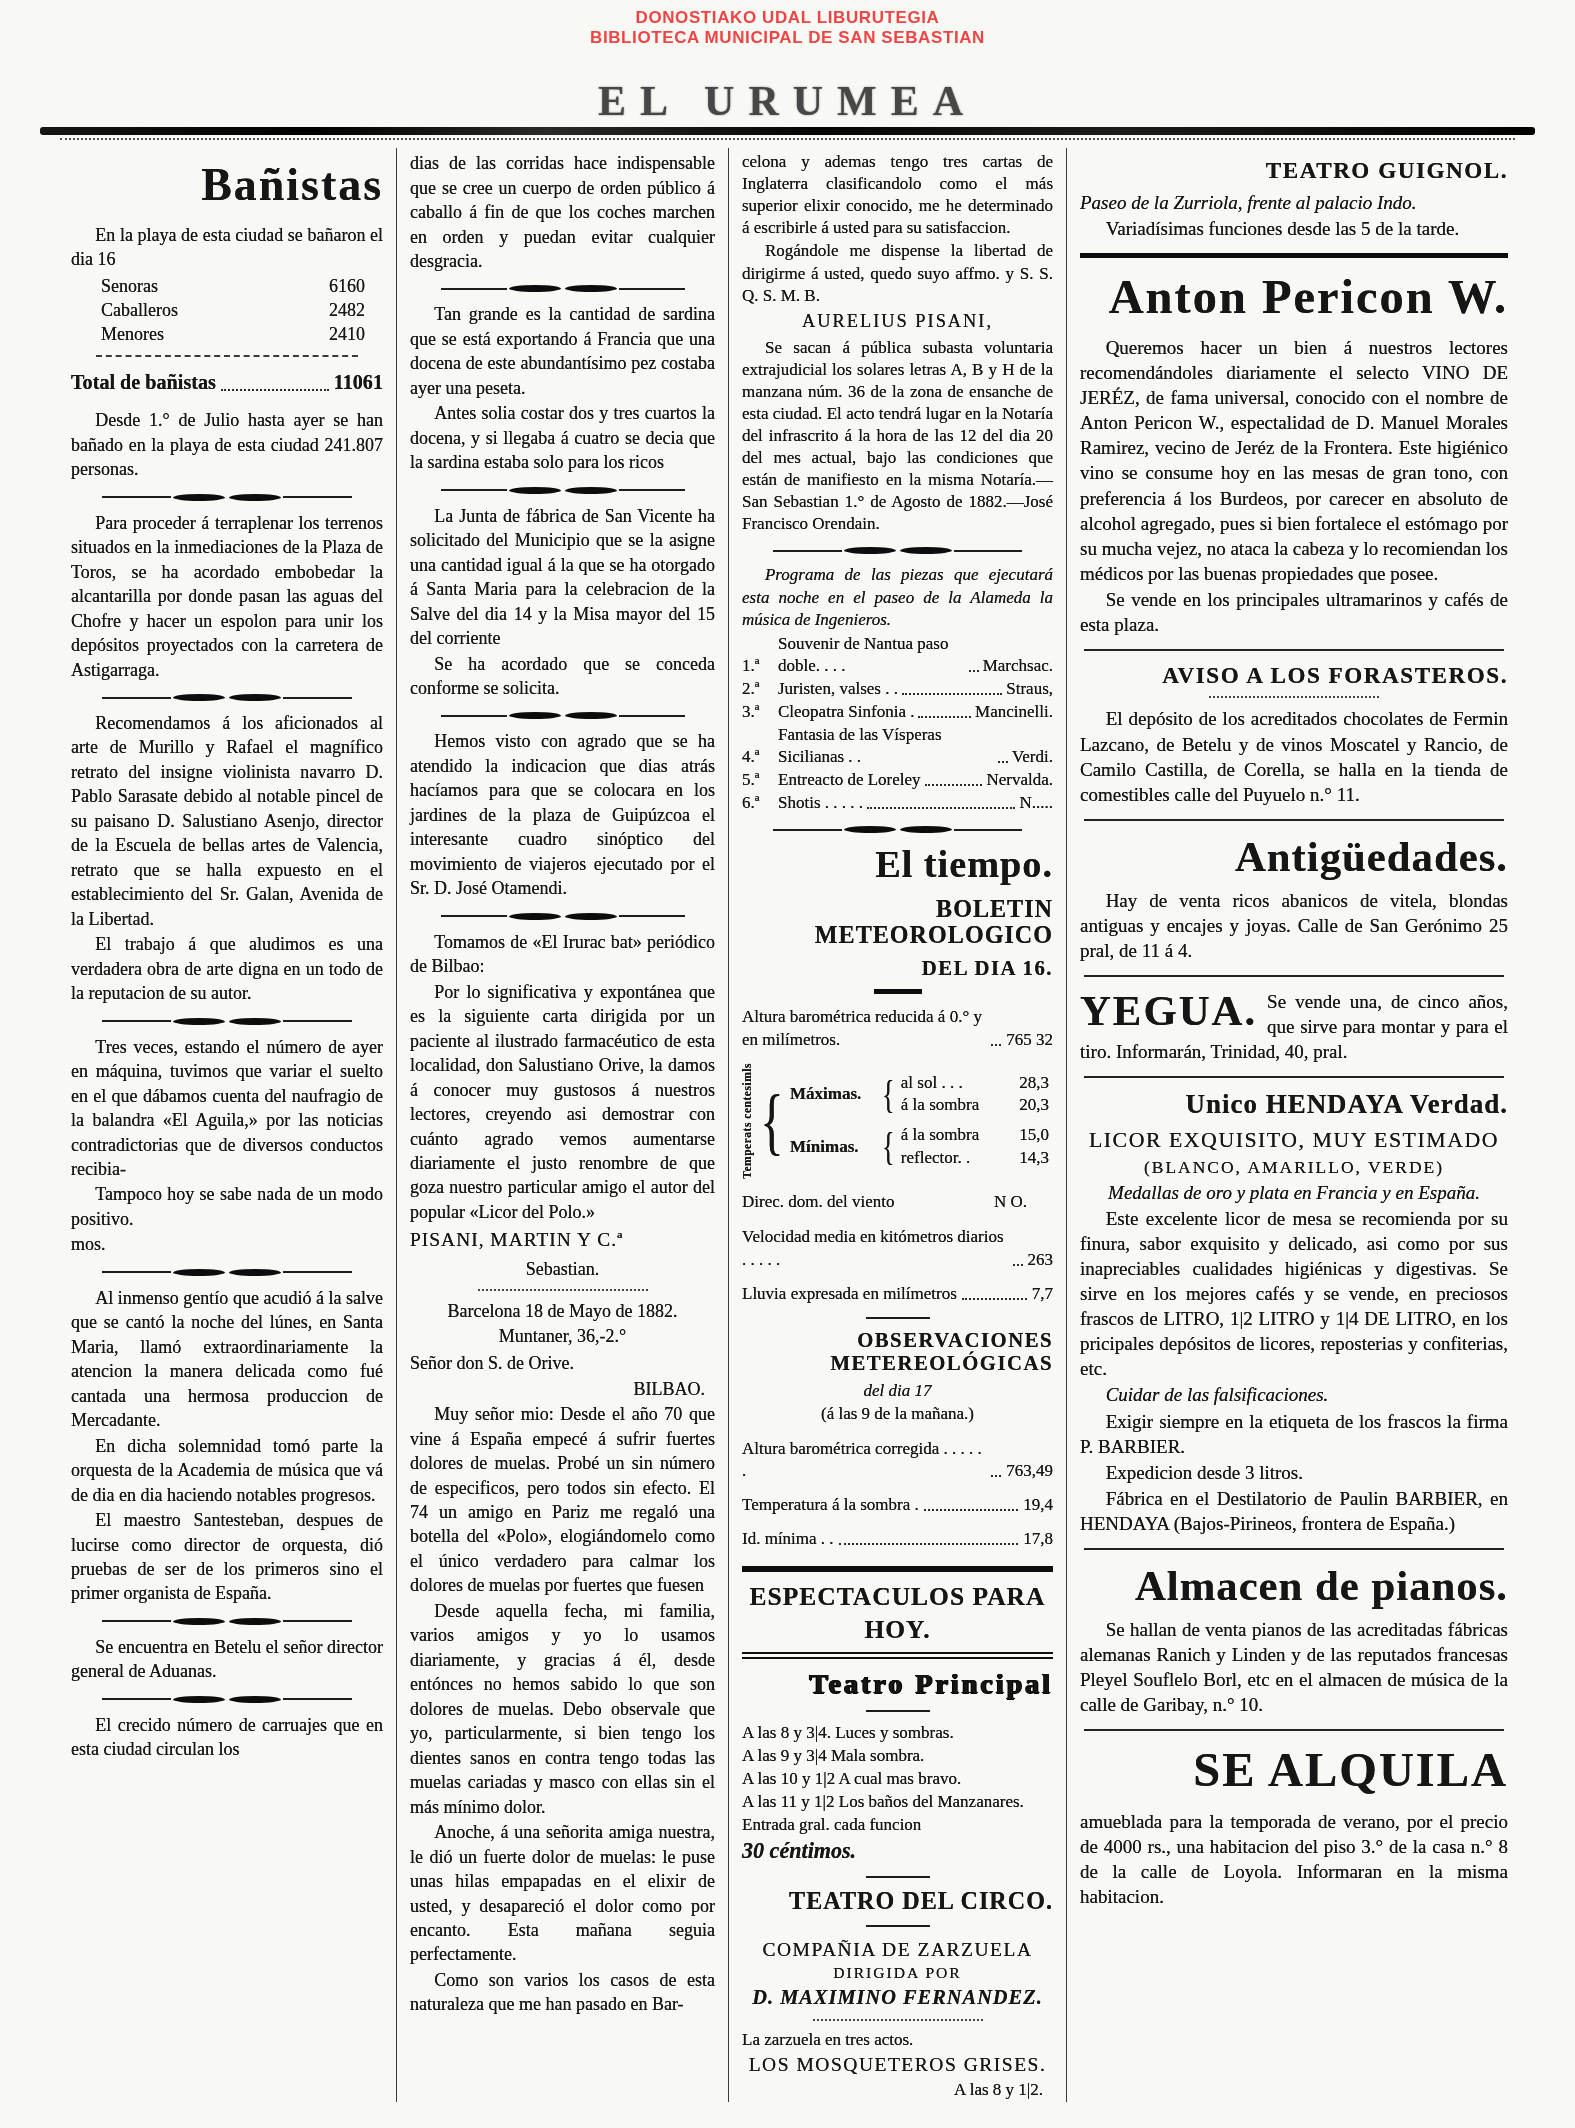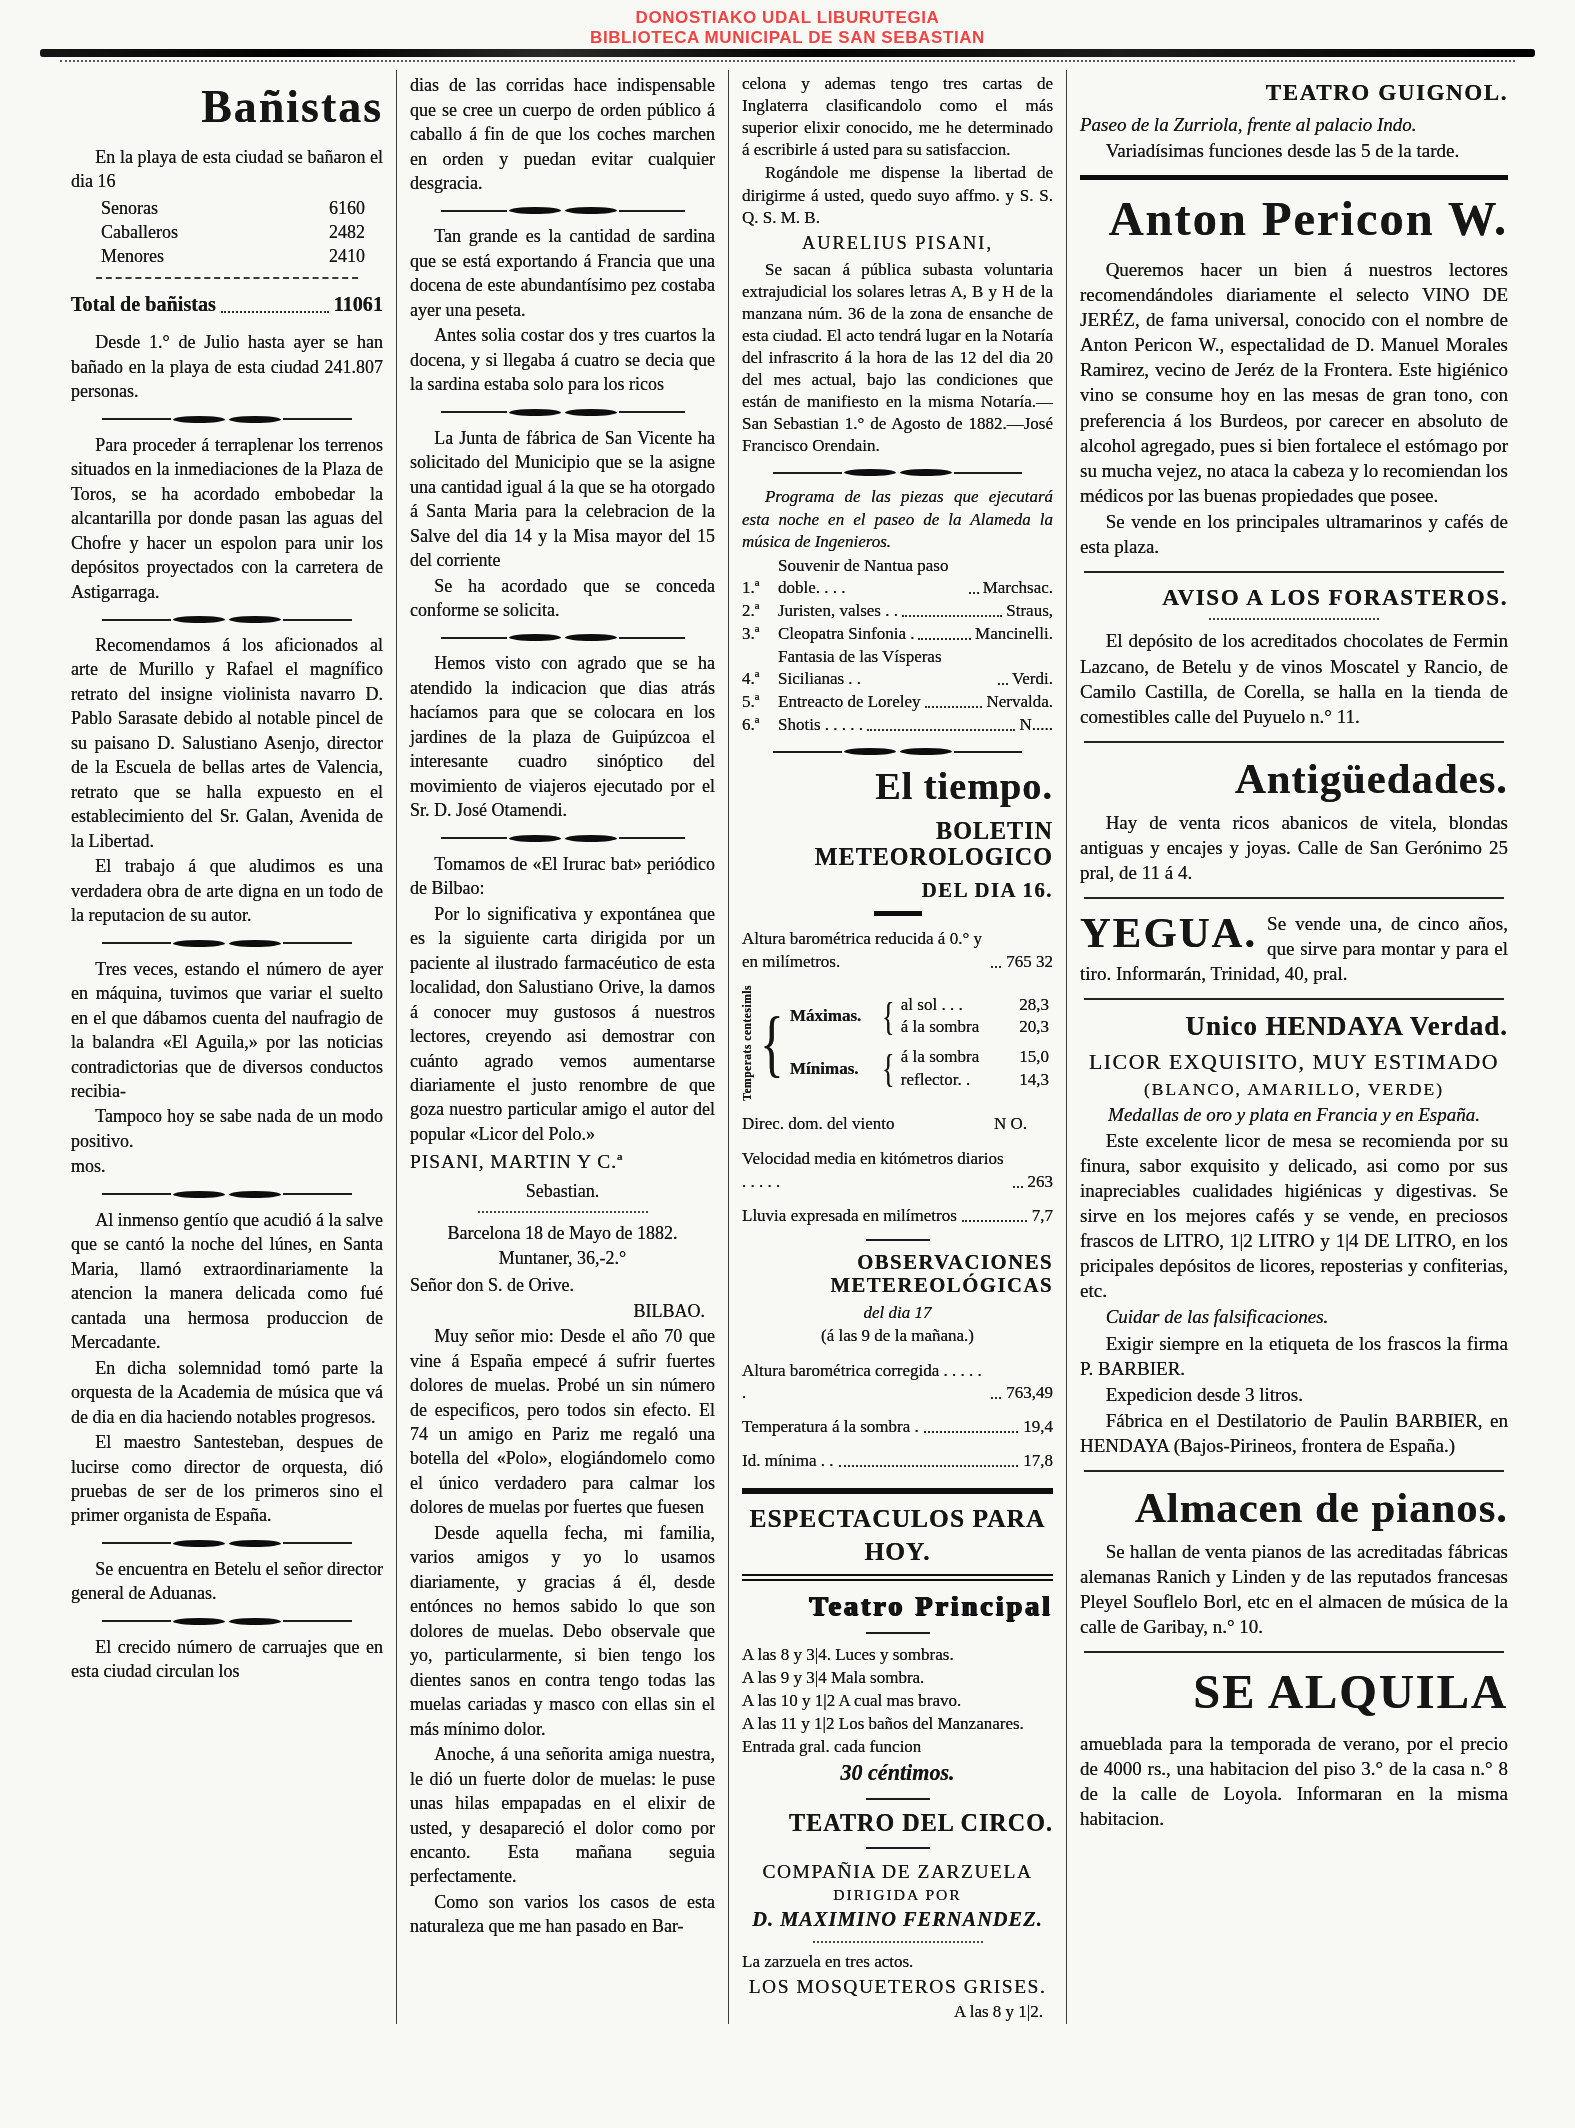--- a/index.html
+++ b/index.html
@@ -35,21 +35,21 @@
   .para{margin:1px 0;text-align:justify;}
   .v-indent{text-indent:1.35em;}
   .v-noindent{text-indent:0;}
   .v-center{text-indent:0;text-align:center;}
   .v-right{text-indent:0;text-align:right;padding-right:10px;}
   .v-italic{font-style:italic;}
   .v-italic-center{font-style:italic;text-align:center;text-indent:0;}
   .v-italic-indent{font-style:italic;text-indent:1.35em;}
   .v-caps-center{text-align:center;text-indent:0;letter-spacing:1.5px;font-size:1.15em;}
   .v-smallcaps-center{text-align:center;text-indent:0;letter-spacing:2px;font-size:.92em;}
-  .v-fee{text-align:center;text-indent:0;font-weight:bold;font-style:italic;font-size:1.3em;}
+  .v-fee{text-align:left;text-indent:0;font-weight:bold;font-style:italic;font-size:1.3em;}
   .v-bold-italic-center{text-align:center;text-indent:0;font-weight:bold;font-style:italic;font-size:1.2em;letter-spacing:1px;}
   .head{text-align:right;font-weight:bold;line-height:1.1;margin:8px 0 8px;}
   .head-xl{font-size:2.55em;letter-spacing:2px;margin:10px 0 12px;}
   .head-lg{font-size:2.25em;letter-spacing:1px;margin:10px 0 8px;}
   .head-md{font-size:1.42em;letter-spacing:1px;margin:10px 0 6px;}
   .head-sm{font-size:1.22em;letter-spacing:1.5px;margin:8px 0 6px;}
   .playbill{font-size:1.65em;letter-spacing:3px;
     text-shadow:.9px 0 #000,-.9px 0 #000,0 .6px #000,0 0 .5px #000;}
   .specthead{margin:16px 0 10px;padding:8px 0 6px;text-align:center;font-weight:bold;
     font-size:1.5em;letter-spacing:1px;border-top:6px solid #0e0e0e;border-bottom:7px double #0e0e0e;}
@@ -98,20 +98,23 @@
     margin:2px 10px 0 0;}
 </style>
 </head>
 <body>
 
 <div class="page">
   <div class="stamp">
     <div>DONOSTIAKO UDAL LIBURUTEGIA</div>
     <div>BIBLIOTECA MUNICIPAL DE SAN SEBASTIAN</div>
   </div>
+  <div class="masthead">
+    <span class="title">EL URUMEA</span>
+  </div>
   <div class="bigrule"></div>
   <div class="bigrule2"></div>
   <div class="cols">
     <div class="col col1">
         <div class="head head-xl">Bañistas</div>
         <p class="para v-indent">En la playa de esta ciudad se bañaron el dia 16</p>
         <div class="rows">
           <div class="row">
             <span class="rl">Senoras</span>
             <span class="rv">6160</span>

